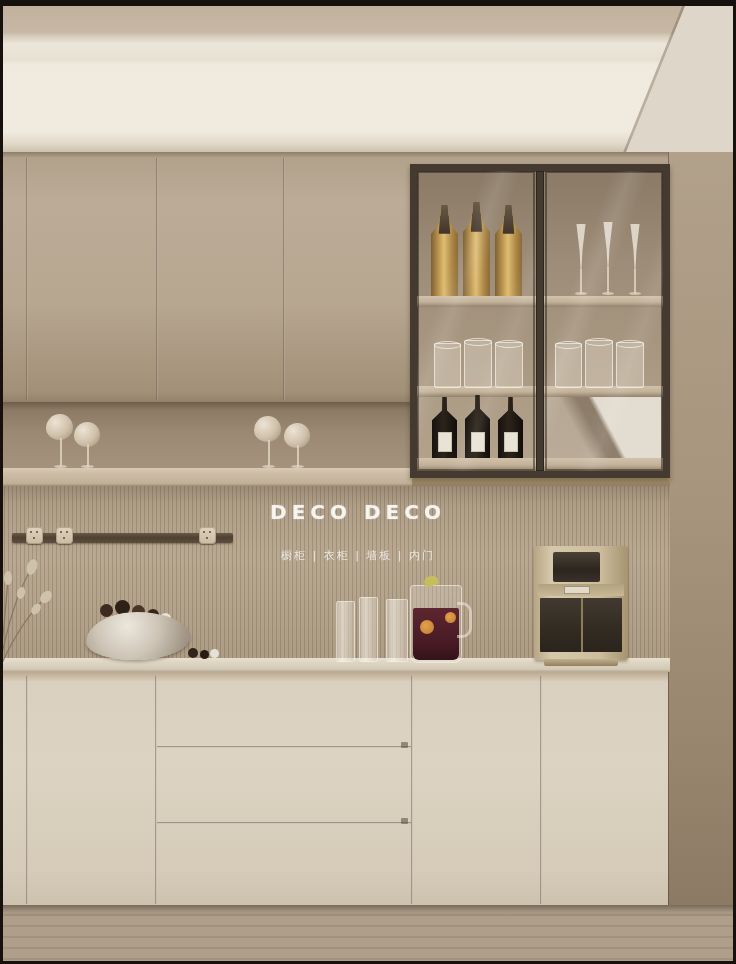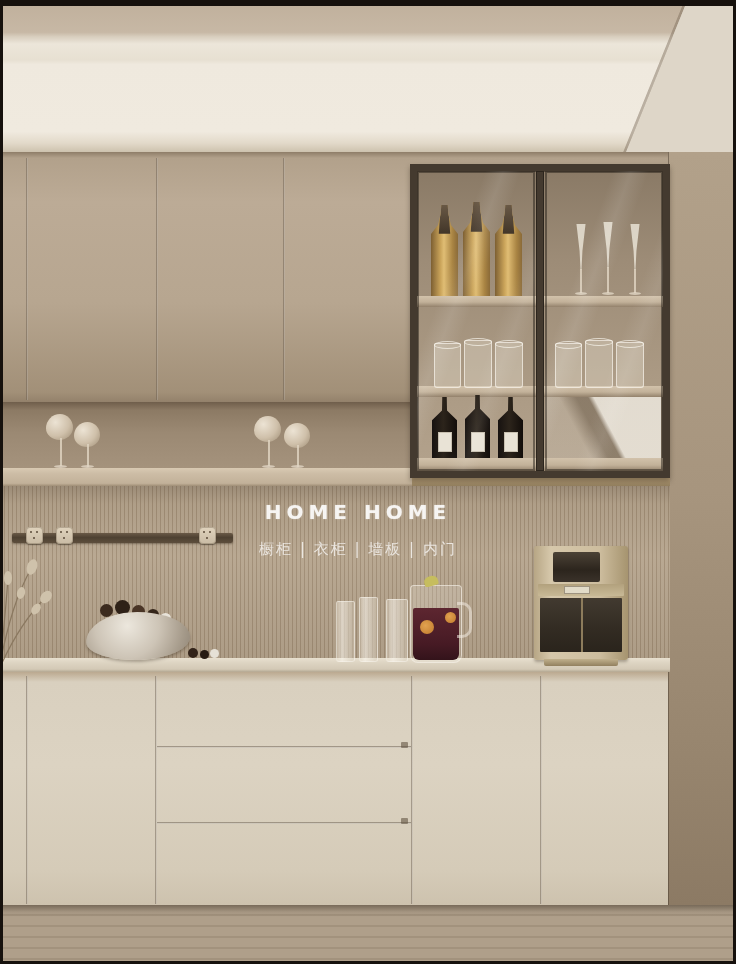--- a/index.html
+++ b/index.html
@@ -53,21 +53,21 @@
     box-shadow:0 1px 2px rgba(40,30,20,.4);}
   .socket{width:17px;height:17px;border-radius:4px;
     background:linear-gradient(180deg,#e0d3bd,#c9bba4);
     box-shadow:0 1px 1px rgba(50,40,28,.5), inset 0 0 0 1px rgba(120,104,84,.4);}
   .socket i{position:absolute;width:2px;height:2px;border-radius:50%;background:#5a4a38;}
 
   
   .wm{left:246px;top:500px;width:224px;text-align:center;color:#fff;z-index:7;}
   .wm-brand{font-size:20px;font-weight:700;letter-spacing:5px;
     color:rgba(255,255,255,.85);text-shadow:0 0 2px rgba(255,255,255,.35);}
-  .wm-tag{margin-top:16px;font-size:15px;letter-spacing:2px;color:rgba(255,255,255,.72);}
+  .wm-tag{margin-top:24px;font-size:11px;letter-spacing:2px;color:rgba(255,255,255,.72);}
 
   
   .countertop{left:0;top:658px;width:670px;height:14px;
     background:linear-gradient(180deg,#e8e0cf 0,#ddd4c2 35%,#d3c9b6 80%,#b3a791 100%);z-index:4;}
   .item{z-index:6;}
 
   .tall-glass{background:linear-gradient(90deg,rgba(236,228,212,.35),rgba(250,246,238,.6) 30%,rgba(214,204,186,.4));
     border:1px solid rgba(248,244,236,.55);border-radius:2px 2px 3px 3px;}
 
   .pitcher{border:1.5px solid rgba(246,242,234,.6);border-radius:4px 4px 8px 8px;
@@ -200,21 +200,21 @@
       <i style="left:10px;top:4px;"></i>
       <i style="left:7px;top:10px;"></i>
   </div>
   <div class="abs socket" style="left:199px;top:527px;">
     <i style="left:4px;top:4px;"></i>
       <i style="left:10px;top:4px;"></i>
       <i style="left:7px;top:10px;"></i>
   </div>
 
   <div class="abs wm">
-    <div class="wm-brand">HOME HOME</div>
+    <div class="wm-brand">DECO DECO</div>
     <div class="wm-tag">橱柜 | 衣柜 | 墙板 | 内门</div>
   </div>
 
   <svg class="abs plant" viewBox="0 0 70 120">
     <g stroke="#8a7860" stroke-width="1.2" fill="none">
       <path d="M6 118 C14 80, 22 50, 38 22"></path>
       <path d="M6 118 C10 84, 12 60, 14 34"></path>
       <path d="M8 118 C20 92, 34 70, 52 52"></path>
       <path d="M6 118 C4 92, 2 70, 4 48"></path>
     </g>

